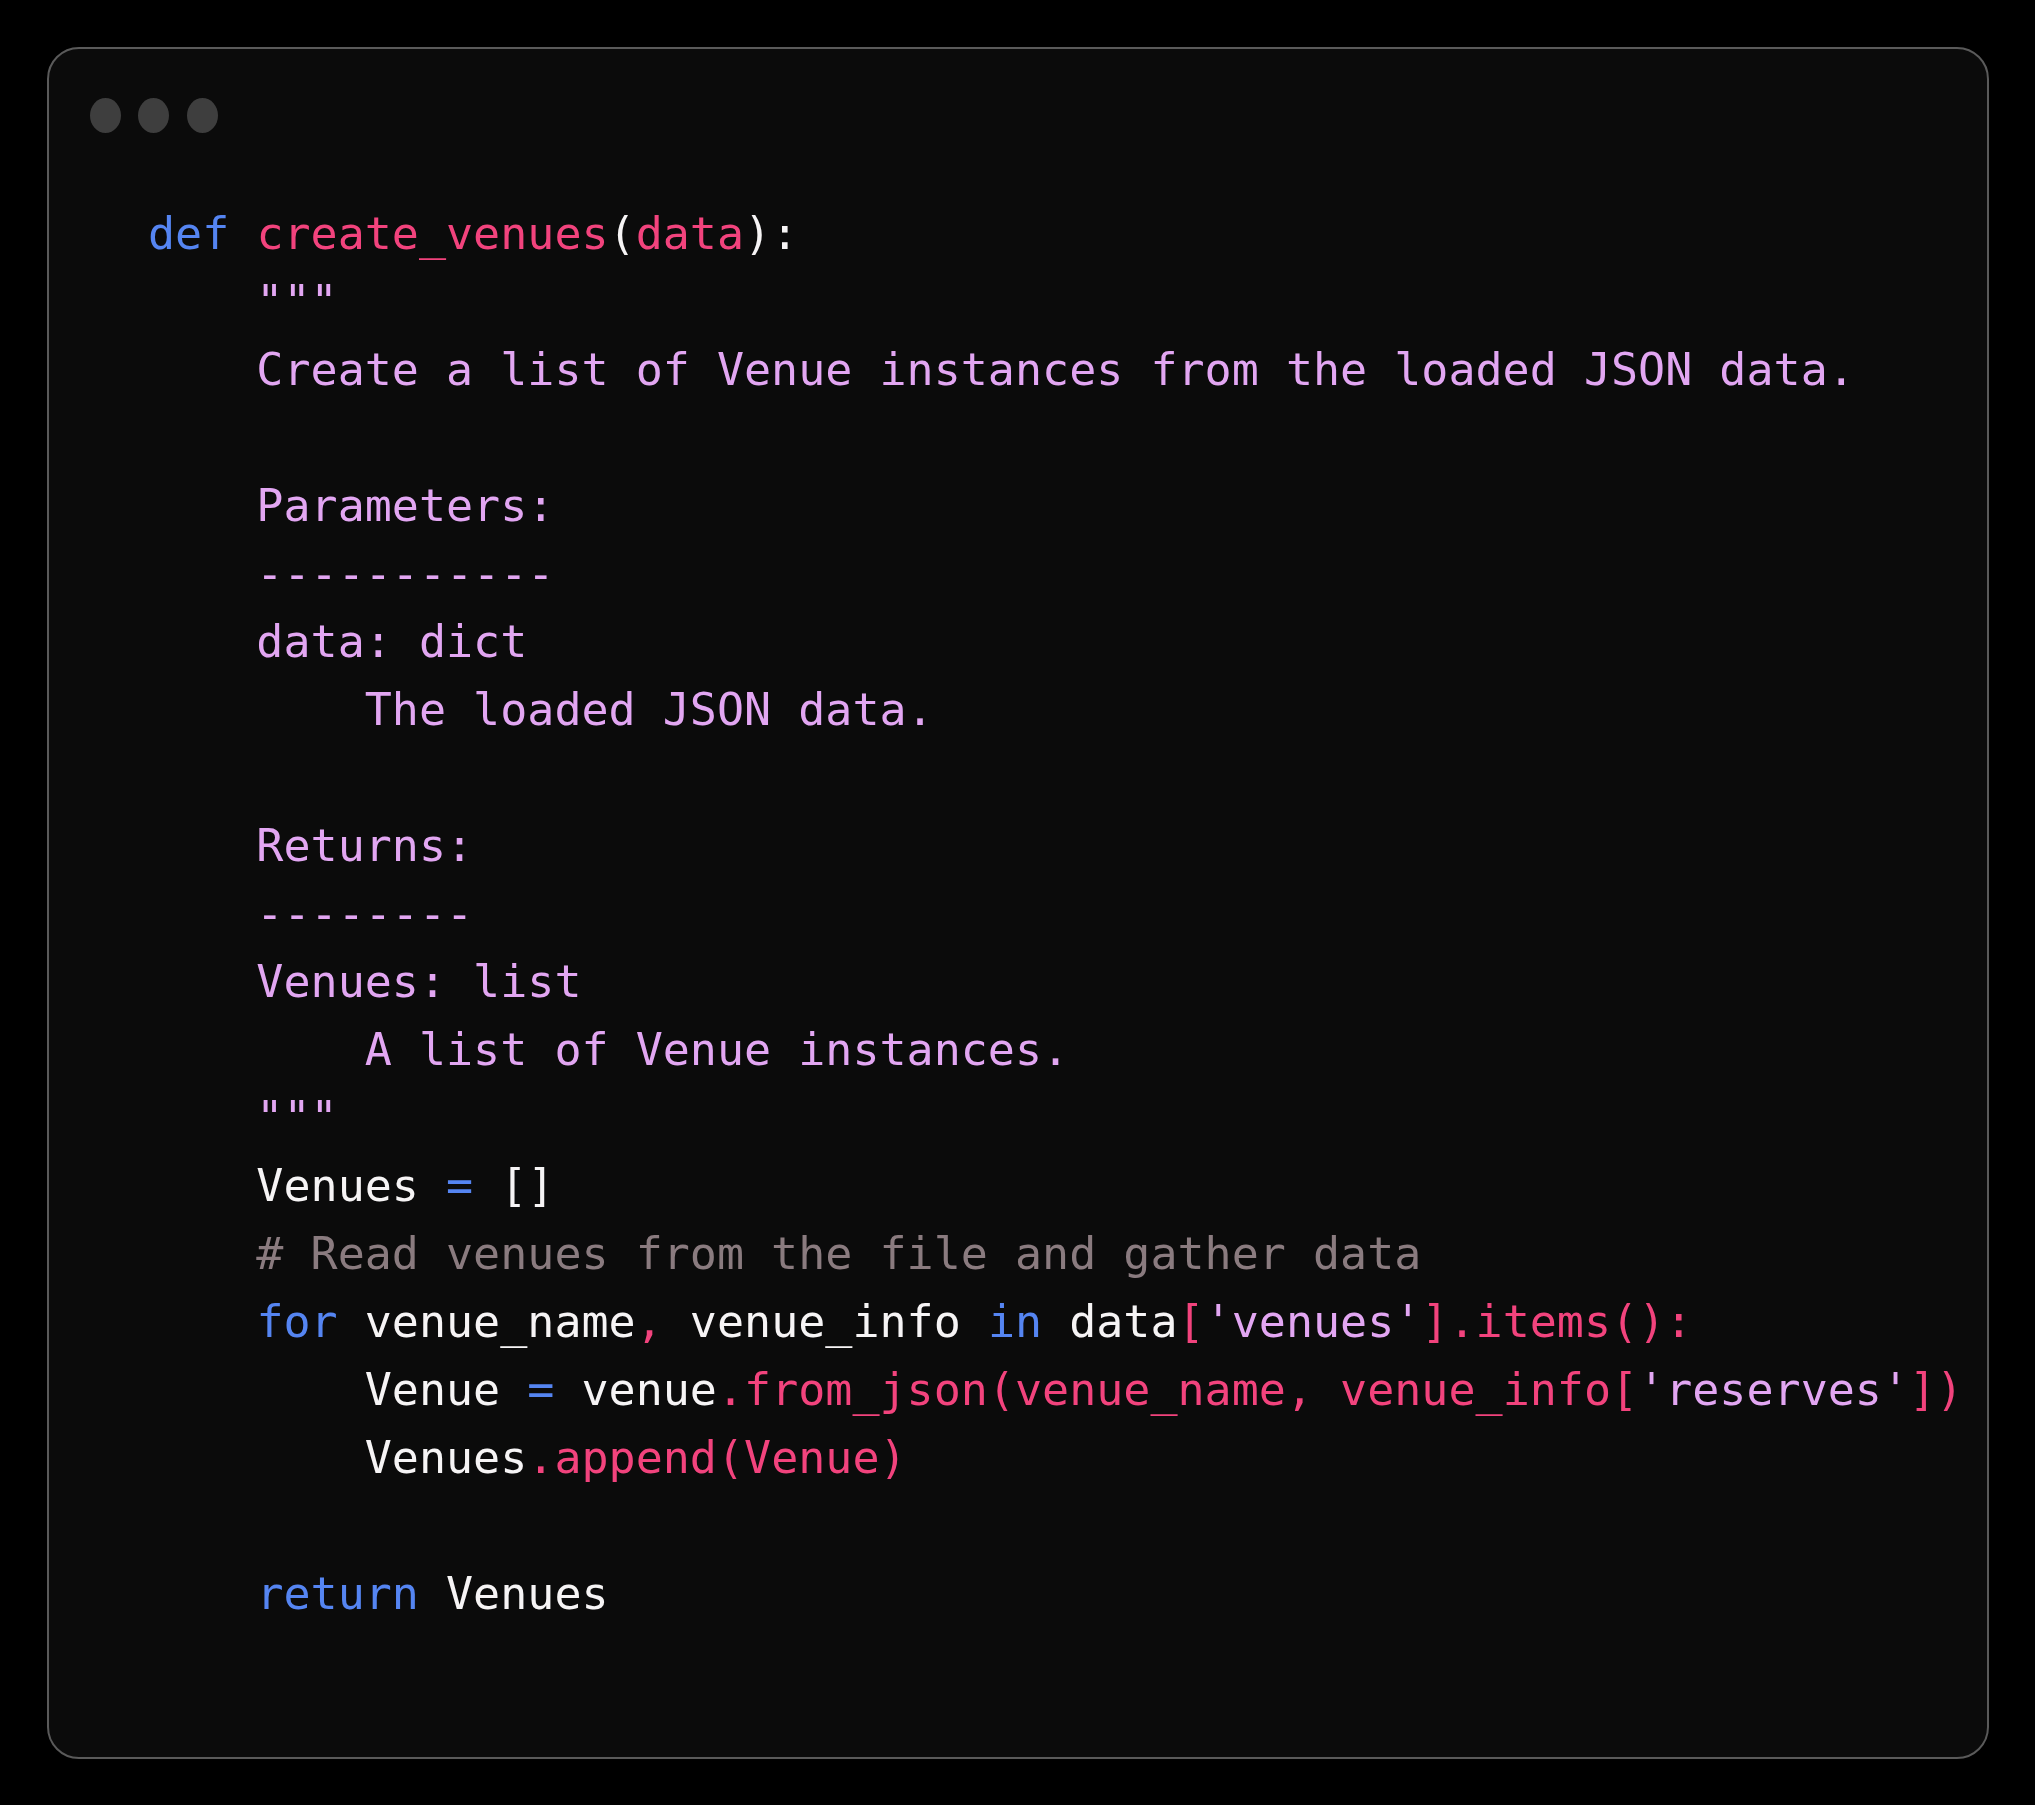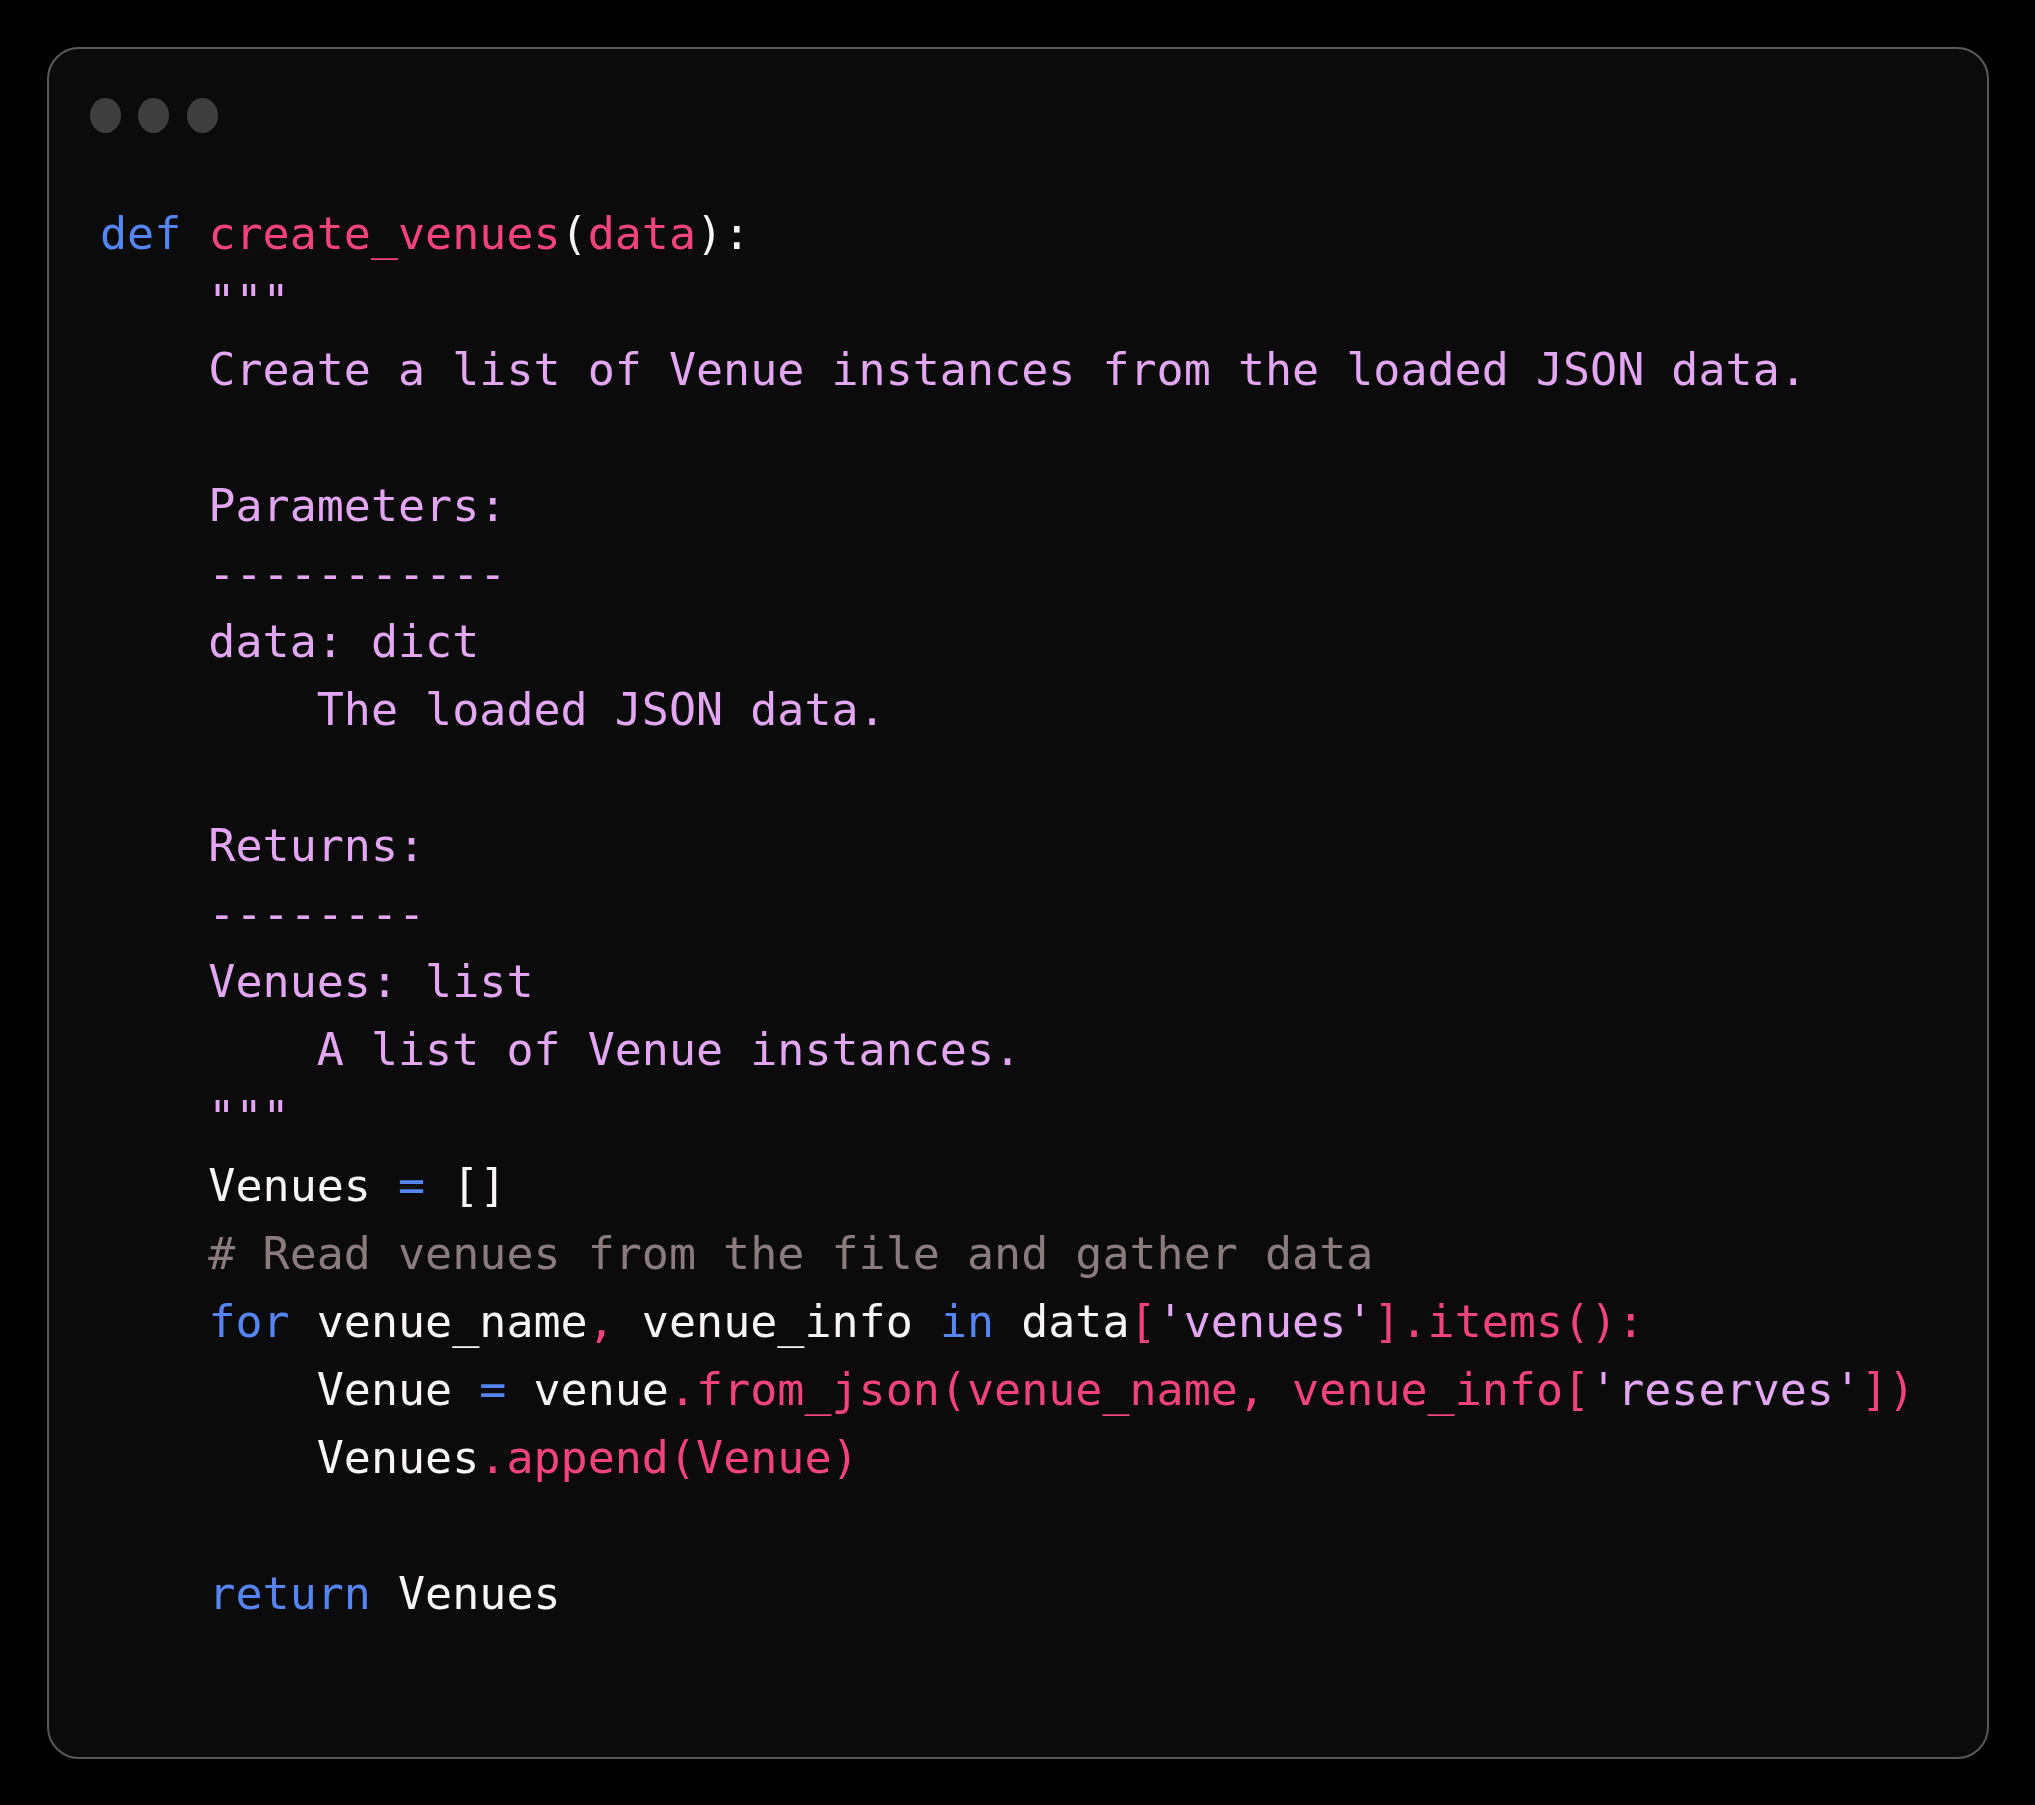--- a/index.html
+++ b/index.html
@@ -43,20 +43,21 @@
     margin: 0;
     padding: 66px 30px 0 51px;
     font-family: "DejaVu Sans Mono", monospace;
     font-size: 45px;
     line-height: 68px;
     white-space: pre;
     color: var(--text, #f6f4f5);
   }
   .line {
     height: 68px;
+    margin-left: 48px;
   }
   .tok-kw  { color: var(--keyword,  #5585f2); }
   .tok-fn  { color: var(--function, #f2437d); }
   .tok-str { color: var(--string,   #e2a6f2); }
   .tok-com { color: var(--comment,  #8a7b7f); }
   .tok-pln { color: var(--text,     #f6f4f5); }
 </style>
 </head>
 <body style="background: rgb(0, 0, 0);">
 

